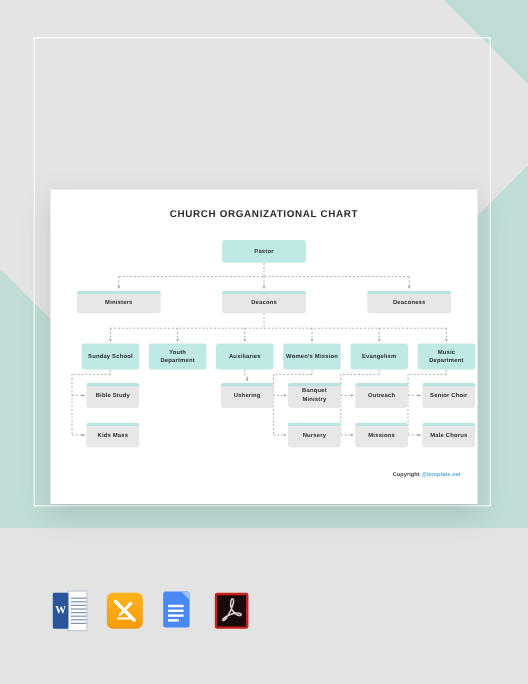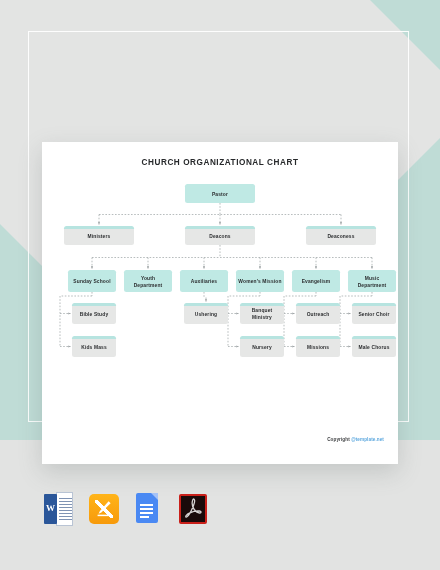--- a/index.html
+++ b/index.html
@@ -22,21 +22,21 @@
     background:#e3e4e3;
     transform:rotate(-45deg);transform-origin:0 0;
   }
   #bg-frame{
     position:absolute;left:28px;top:31px;width:381px;height:391px;
     border:1.5px solid rgba(255,255,255,.92);
     box-sizing:border-box;
   }
   
   #card{
-    position:absolute;left:42px;top:142px;width:356px;height:322px;
+    position:absolute;left:42px;top:158px;width:356px;height:262px;
     background:#ffffff;
     box-shadow:0 8px 22px rgba(90,100,100,.22);
   }
   #chart-title{
     position:absolute;left:0;top:16px;width:356px;text-align:center;
     font-size:8.2px;font-weight:bold;color:#27292b;letter-spacing:.55px;
   }
   
   #chart{position:absolute;left:0;top:0;width:356px;height:250px;}
   .node{

